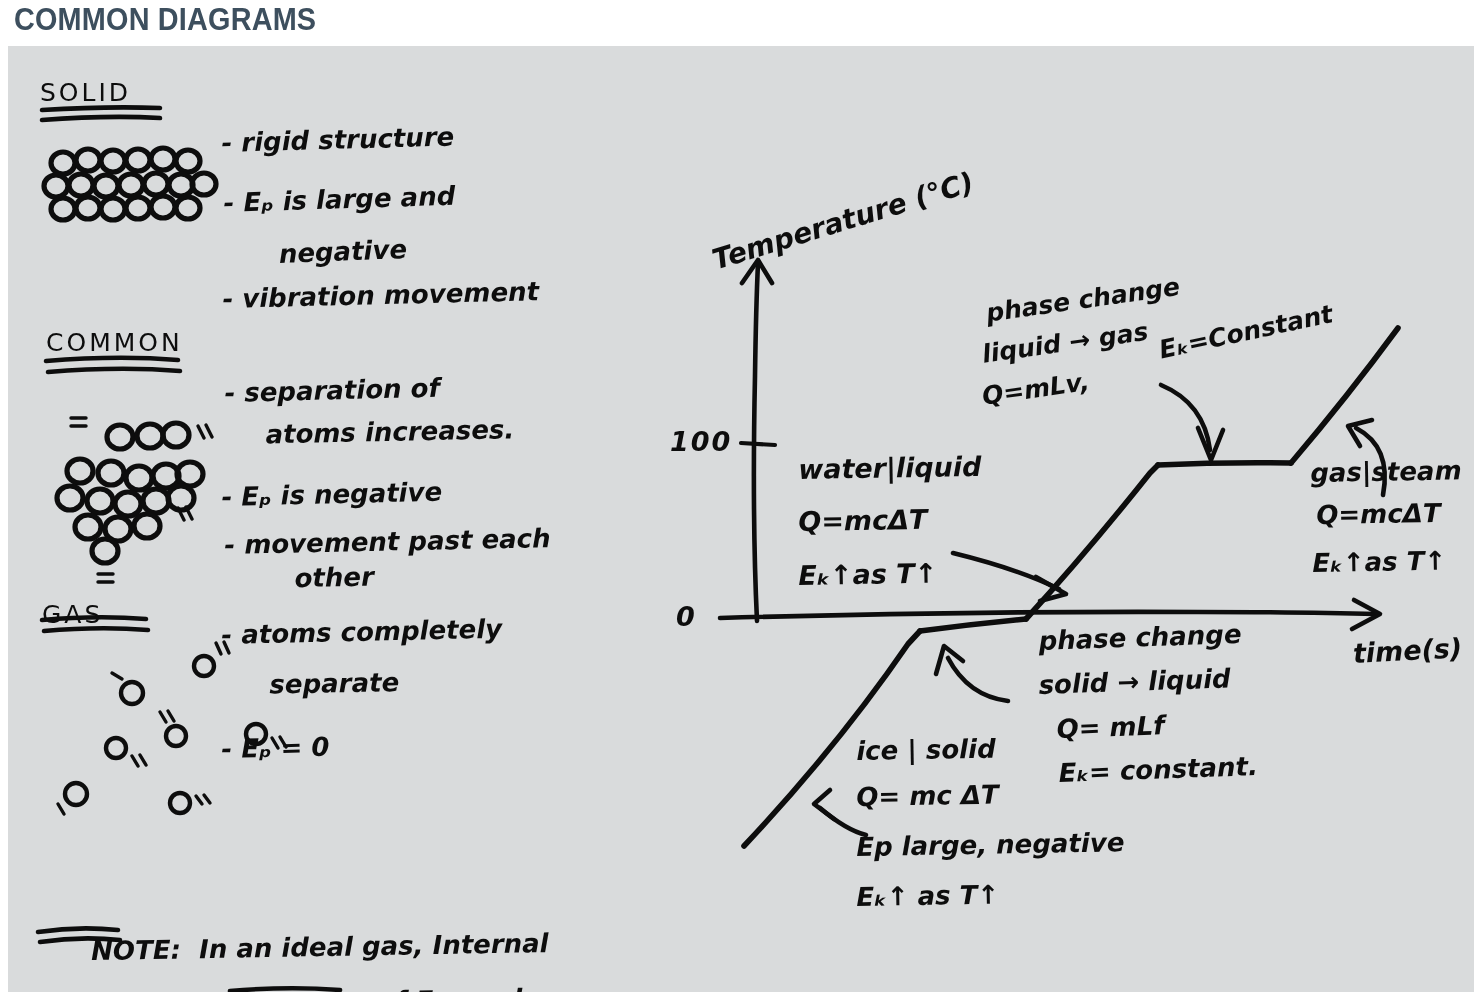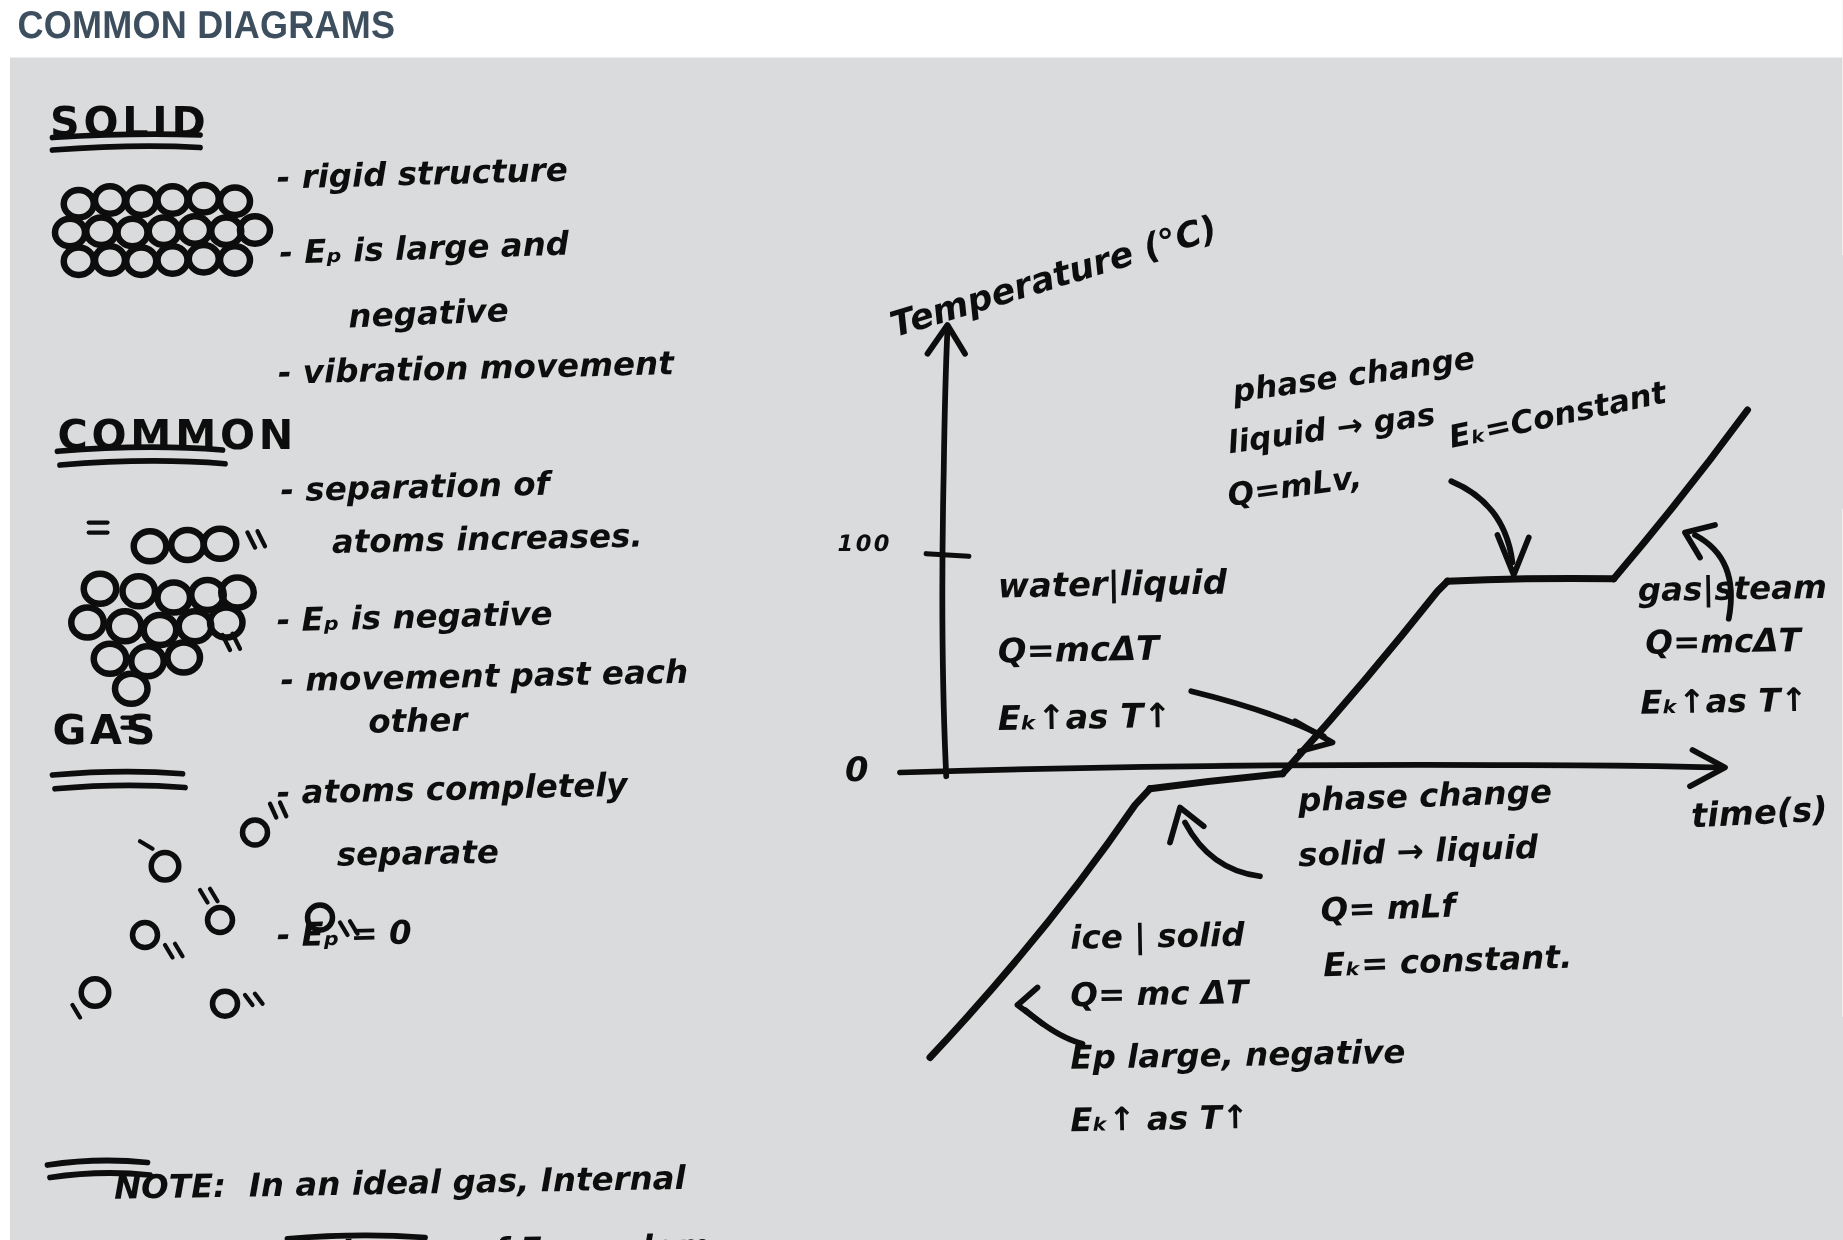--- a/index.html
+++ b/index.html
@@ -82,22 +82,22 @@
     line-height: 1.32;
     font-size: 25px;
   }
   .hand {
     font-style: italic;
     font-weight: 600;
     transform-origin: left top;
   }
   .head-lbl {
     font-family: "DejaVu Sans", sans-serif;
-    font-weight: 700;
-    font-size: 33px;
+    font-weight: 400;
+    font-size: 25px;
     letter-spacing: 3px;
     font-style: normal;
   }
   .bullet-blk { font-size: 26px; }
 </style>
 </head>
 <body>
 
 <div id="root">
 
@@ -271,35 +271,35 @@
     <div class="htext hand bullet-blk" style="left:243px; top:192px; transform: rotate(-2.2deg);">   negative</div>
     <div class="htext hand bullet-blk" style="left:214px; top:236px; transform: rotate(-1.4deg);">- vibration movement</div>
 
     <div class="htext hand head-lbl" style="left:38px; top:280px;">COMMON</div>
     <div class="htext hand bullet-blk" style="left:216px; top:330px; transform: rotate(-1.4deg);">- separation of</div>
     <div class="htext hand bullet-blk" style="left:230px; top:372px; transform: rotate(-1.2deg);">   atoms increases.</div>
     <div class="htext hand bullet-blk" style="left:213px; top:434px; transform: rotate(-1.4deg);">- Eₚ is negative</div>
     <div class="htext hand bullet-blk" style="left:216px; top:482px; transform: rotate(-1.2deg);">- movement past each</div>
     <div class="htext hand bullet-blk" style="left:250px; top:516px; transform: rotate(-1.2deg);">    other</div>
 
-    <div class="htext hand head-lbl" style="left:34px; top:516px;">GAS</div>
+    <div class="htext hand head-lbl" style="left:34px; top:552px;">GAS</div>
     <div class="htext hand bullet-blk" style="left:213px; top:572px; transform: rotate(-1.3deg);">- atoms completely</div>
     <div class="htext hand bullet-blk" style="left:234px; top:622px; transform: rotate(-1.0deg);">   separate</div>
     <div class="htext hand bullet-blk" style="left:213px; top:686px; transform: rotate(-1.2deg);">- Eₚ = 0</div>
 
     <div class="htext hand bullet-blk" style="left:28px; top:855px; transform: rotate(-1.0deg);">
       <span>NOTE:</span><span>  </span><span>In an ideal gas, Internal</span>
     </div>
     <div class="htext hand bullet-blk" style="left:28px; top:910px; transform: rotate(-1.0deg);">
       <span>Energy is </span><span>only</span><span> sum of Eₖ random</span>
     </div>
 
     <div class="htext hand" style="left:700px; top:198px; font-size:28px; transform: rotate(-17deg);">Temperature (°C)</div>
 
-    <div class="htext hand" style="left:662px; top:378px; font-size:18px; letter-spacing:2px;">100</div>
+    <div class="htext hand" style="left:662px; top:378px; font-size:27px; letter-spacing:2px;">100</div>
     <div class="htext hand" style="left:668px; top:553px; font-size:27px;">0</div>
 
     <div class="htext hand" style="left:1344px; top:590px; font-size:27px; transform: rotate(-3deg);">time(s)</div>
 
     <div class="htext hand" style="left:976px; top:251px; font-size:25px; transform: rotate(-8deg);">phase change</div>
     <div class="htext hand" style="left:972px; top:292px; font-size:25px; transform: rotate(-8deg);">liquid → gas</div>
     <div class="htext hand" style="left:972px; top:334px; font-size:25px; transform: rotate(-8deg);">Q=mLv,</div>
     <div class="htext hand" style="left:1148px; top:288px; font-size:25px; transform: rotate(-12deg);">Eₖ=Constant</div>
 
     <div class="htext hand" style="left:790px; top:406px; font-size:27px; transform: rotate(-1deg);">water|liquid</div>

